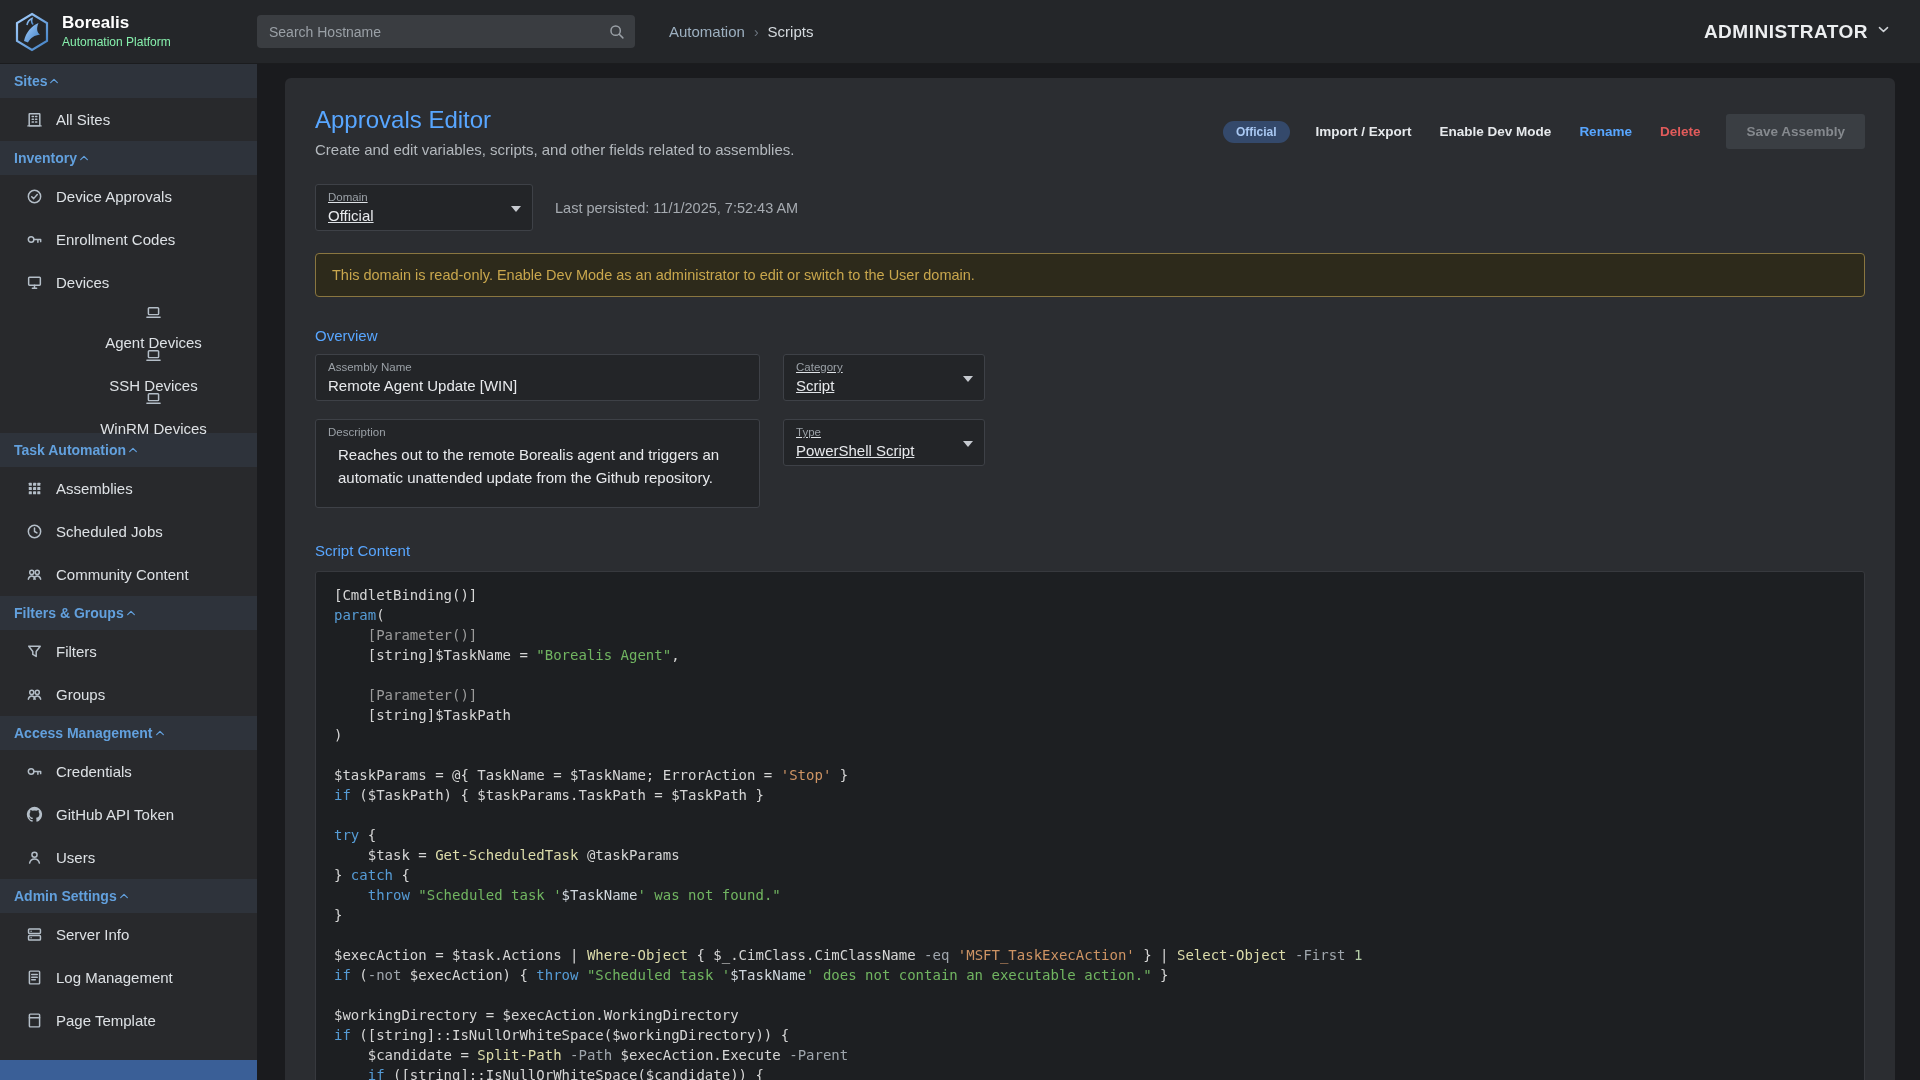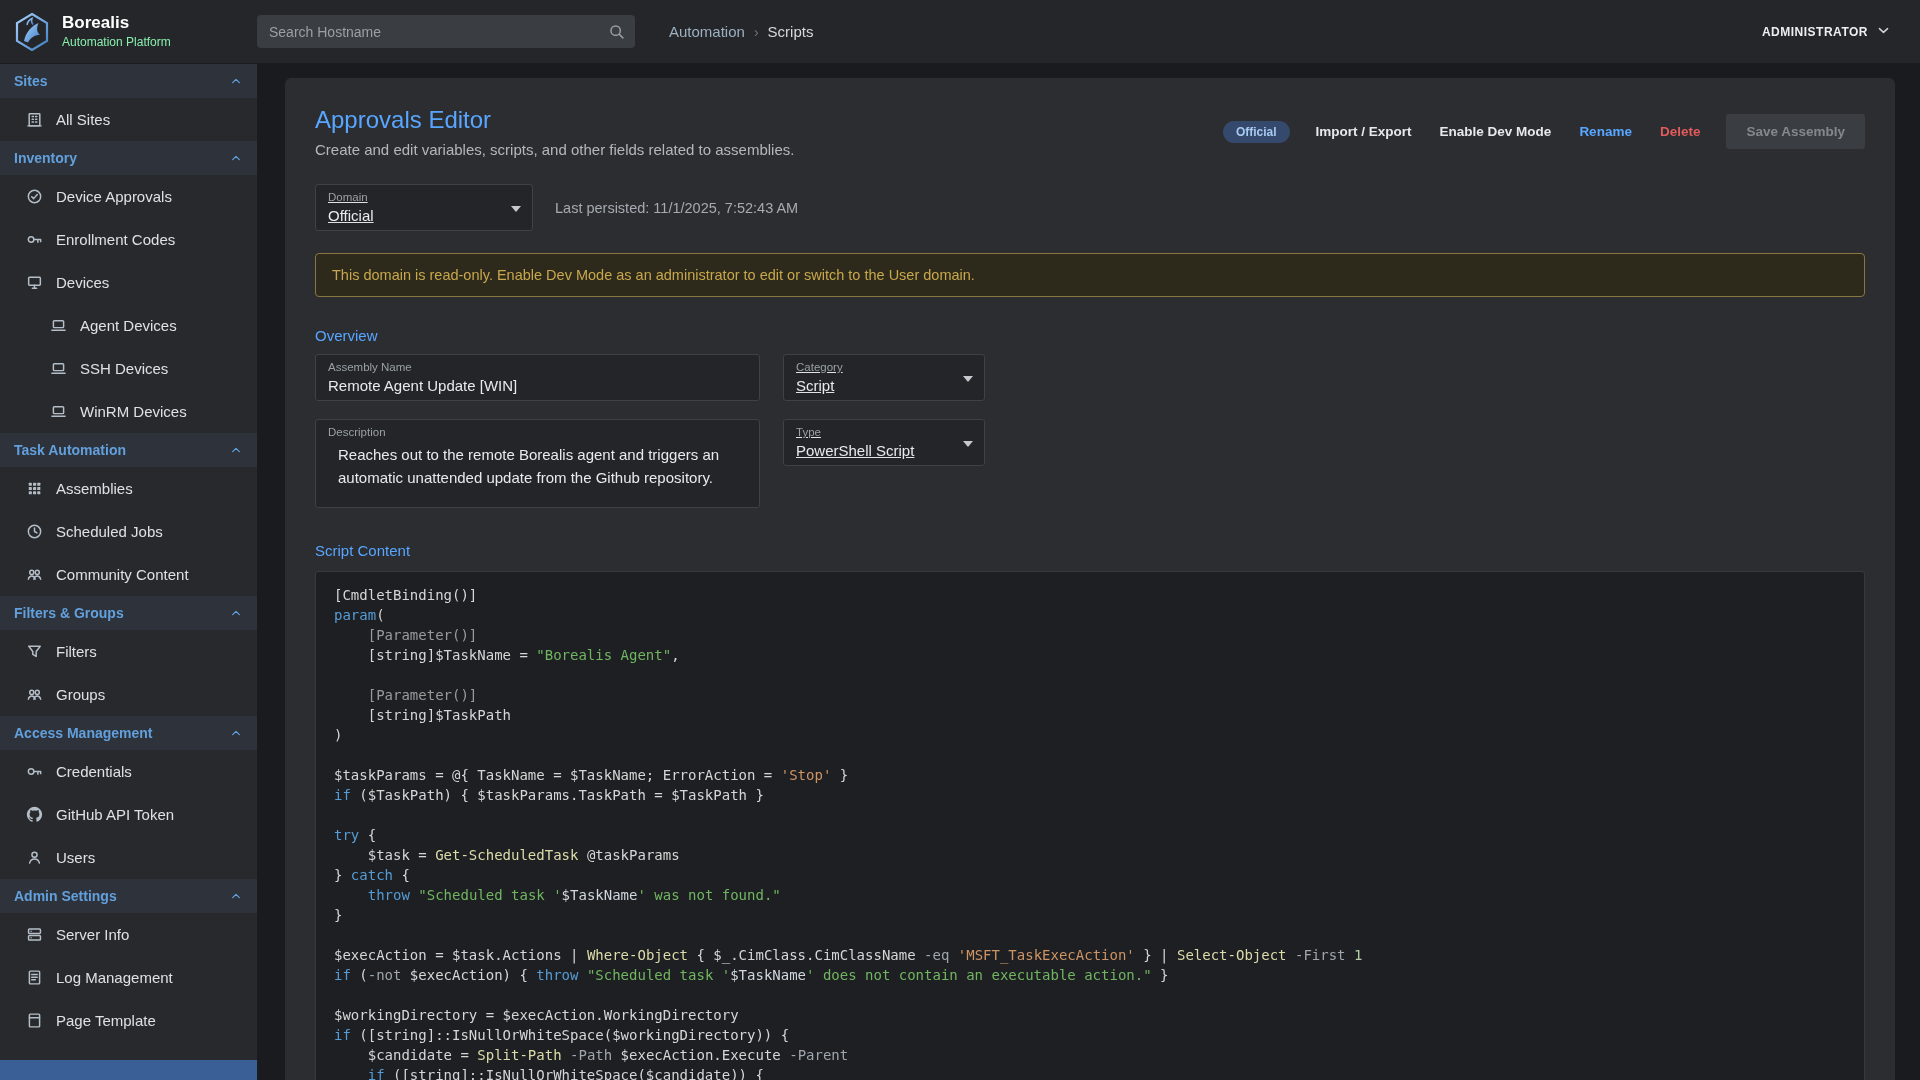--- a/index.html
+++ b/index.html
@@ -15,34 +15,34 @@
   .search-wrap { position:relative; width:378px; flex:none; }
   .search-wrap input { width:100%; height:33px; background:#3a3d41; border:none; border-radius:4px;
     color:#dfe3e7; font-size:14px; padding:0 36px 0 12px; outline:none; font-family:"Liberation Sans",sans-serif; }
   .search-wrap input::placeholder { color:#9aa0a6; }
   .search-ico { position:absolute; right:10px; top:8px; color:#9aa0a6; }
   .crumbs { display:flex; align-items:center; gap:9px; margin-left:34px; font-size:15px; }
   .crumb-a { color:#9db0c0; cursor:pointer; }
   .crumb-sep { color:#6d7680; font-size:14px; }
   .crumb-b { color:#d5dade; cursor:pointer; }
   .user-menu { margin-left:auto; margin-right:28px; display:flex; align-items:center; gap:7px;
-    font-size:12px; font-weight:bold; letter-spacing:.5px; color:#eceef0; cursor:pointer;justify-content:center; }
+    font-size:19px; font-weight:bold; letter-spacing:.5px; color:#eceef0; cursor:pointer;justify-content:center; }
   .user-menu .chev { color:#cfd3d7; }
 
   
   .shell { position:absolute; top:64px; left:0; right:0; bottom:0; display:flex; }
 
   
   .sidebar { width:257px; flex:none; background:#28292c; position:relative; overflow:hidden; }
   .sb-section { height:34px; background:#2e333b; color:#62a0dd; font-size:14px; font-weight:bold;
-    display:flex; align-items:center; justify-content:space-between; padding:0 14px; cursor:pointer; }
+    display:flex; align-items:center; justify-content:flex-start; padding:0 14px; cursor:pointer; }
   .sb-chev { color:#62a0dd; display:flex; }
   .sb-item { height:43px; display:flex; align-items:center; gap:13px; padding-left:26px;
     font-size:15px; color:#dde1e5; cursor:pointer; }
-  .sb-item.ind { padding-left:50px; }
+  .sb-item.ind { padding-left:50px;flex-direction:column; }
   .sb-ico { color:#b4bec8; display:flex; }
   .sb-partial { position:absolute; bottom:0; left:0; right:0; height:20px; background:#3a5f97; }
 
   
   .main { flex:1; overflow:hidden; background:#1a1b1e; padding:14px 25px 0 28px; }
   .panel { background:#2b2d31; border-radius:6px; padding:28px 30px; min-height:1500px; }
   .panel-head { display:flex; justify-content:space-between; align-items:flex-start; }
   .panel-title { color:#58a6ff; font-size:24px; font-weight:500; }
   .panel-sub { margin-top:7px; color:#b3b8bd; font-size:15px;text-align:center; }
   .head-actions { display:flex; align-items:center; gap:24px; margin-top:8px; }

